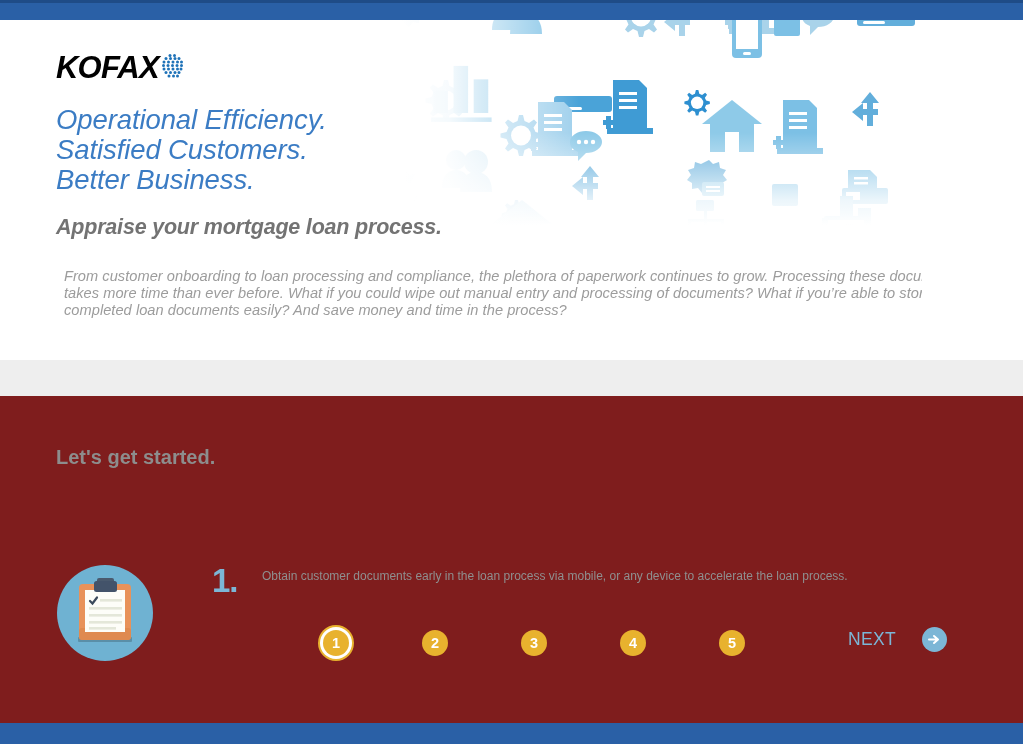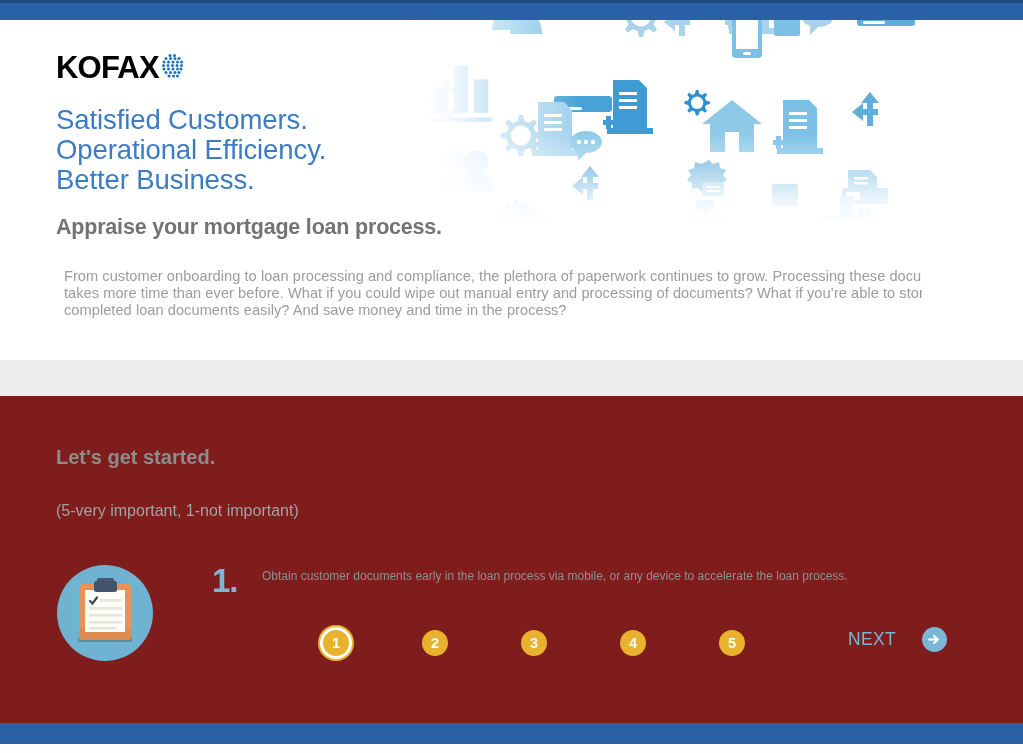--- a/index.html
+++ b/index.html
@@ -29,20 +29,21 @@
   .bottom-filler {
     position: absolute; left: 0; top: 744px; width: 1023px; height: 9px;
     background: #ffffff;
   }
 
   
   .hero {
     position: absolute; left: 0; top: 20px; width: 922px; height: 340px;
     background: #ffffff;
     overflow: hidden;
+    font-style: italic;
   }
   .hero-art {
     position: absolute; right: 0; top: 0; width: 520px; height: 205px;
     overflow: hidden;
   }
   .hero-art svg { display: block; }
   .hero-art::after {
     
     content: "";
     position: absolute; left: 0; top: 0; right: 0; bottom: 0;
@@ -410,39 +411,38 @@
             <circle cx="19" cy="19.5" r="1.5"></circle>
           <circle cx="9" cy="23" r="1.5"></circle>
             <circle cx="13.5" cy="23" r="1.5"></circle>
           <circle cx="17.5" cy="23" r="1.5"></circle>
         </g>
       </svg>
     </span>
   </div>
 
   <div class="headline">
+    <div>Operational Efficiency.</div>
     <div>Satisfied Customers.</div>
-    <div>Operational Efficiency.</div>
     <div>Better Business.</div>
   </div>
 
   <div class="subhead">Appraise your mortgage loan process.</div>
 
   <div class="bodycopy">From customer onboarding to loan processing and compliance, the plethora of paperwork continues to grow. Processing these documents takes more time than ever before. What if you could wipe out manual entry and processing of documents? What if you’re able to store completed loan documents easily? And save money and time in the process?</div>
 </div>
 
 <div class="grey-band"></div>
 
 <div class="survey">
 
   <div class="survey-title">
     <div>Let's get started.</div>
   </div>
 
-  <div class="survey-note">(5-very important, 1-not important)</div>
 
   <div class="question-row">
 
     <div class="q-icon">
       <svg width="98" height="98" viewBox="0 0 98 98" xmlns="http://www.w3.org/2000/svg">
         <circle cx="49" cy="49" r="48" fill="#6fb2d2"></circle>
         <rect x="22" y="73" width="54" height="5" rx="1" fill="#5a8fa8"></rect>
         <rect x="23" y="20" width="52" height="56" rx="4" fill="#e8925a"></rect>
         <rect x="23" y="64" width="52" height="12" rx="3" fill="#df8a50"></rect>
         <rect x="29" y="26" width="40" height="42" fill="#fdfdf8"></rect>

